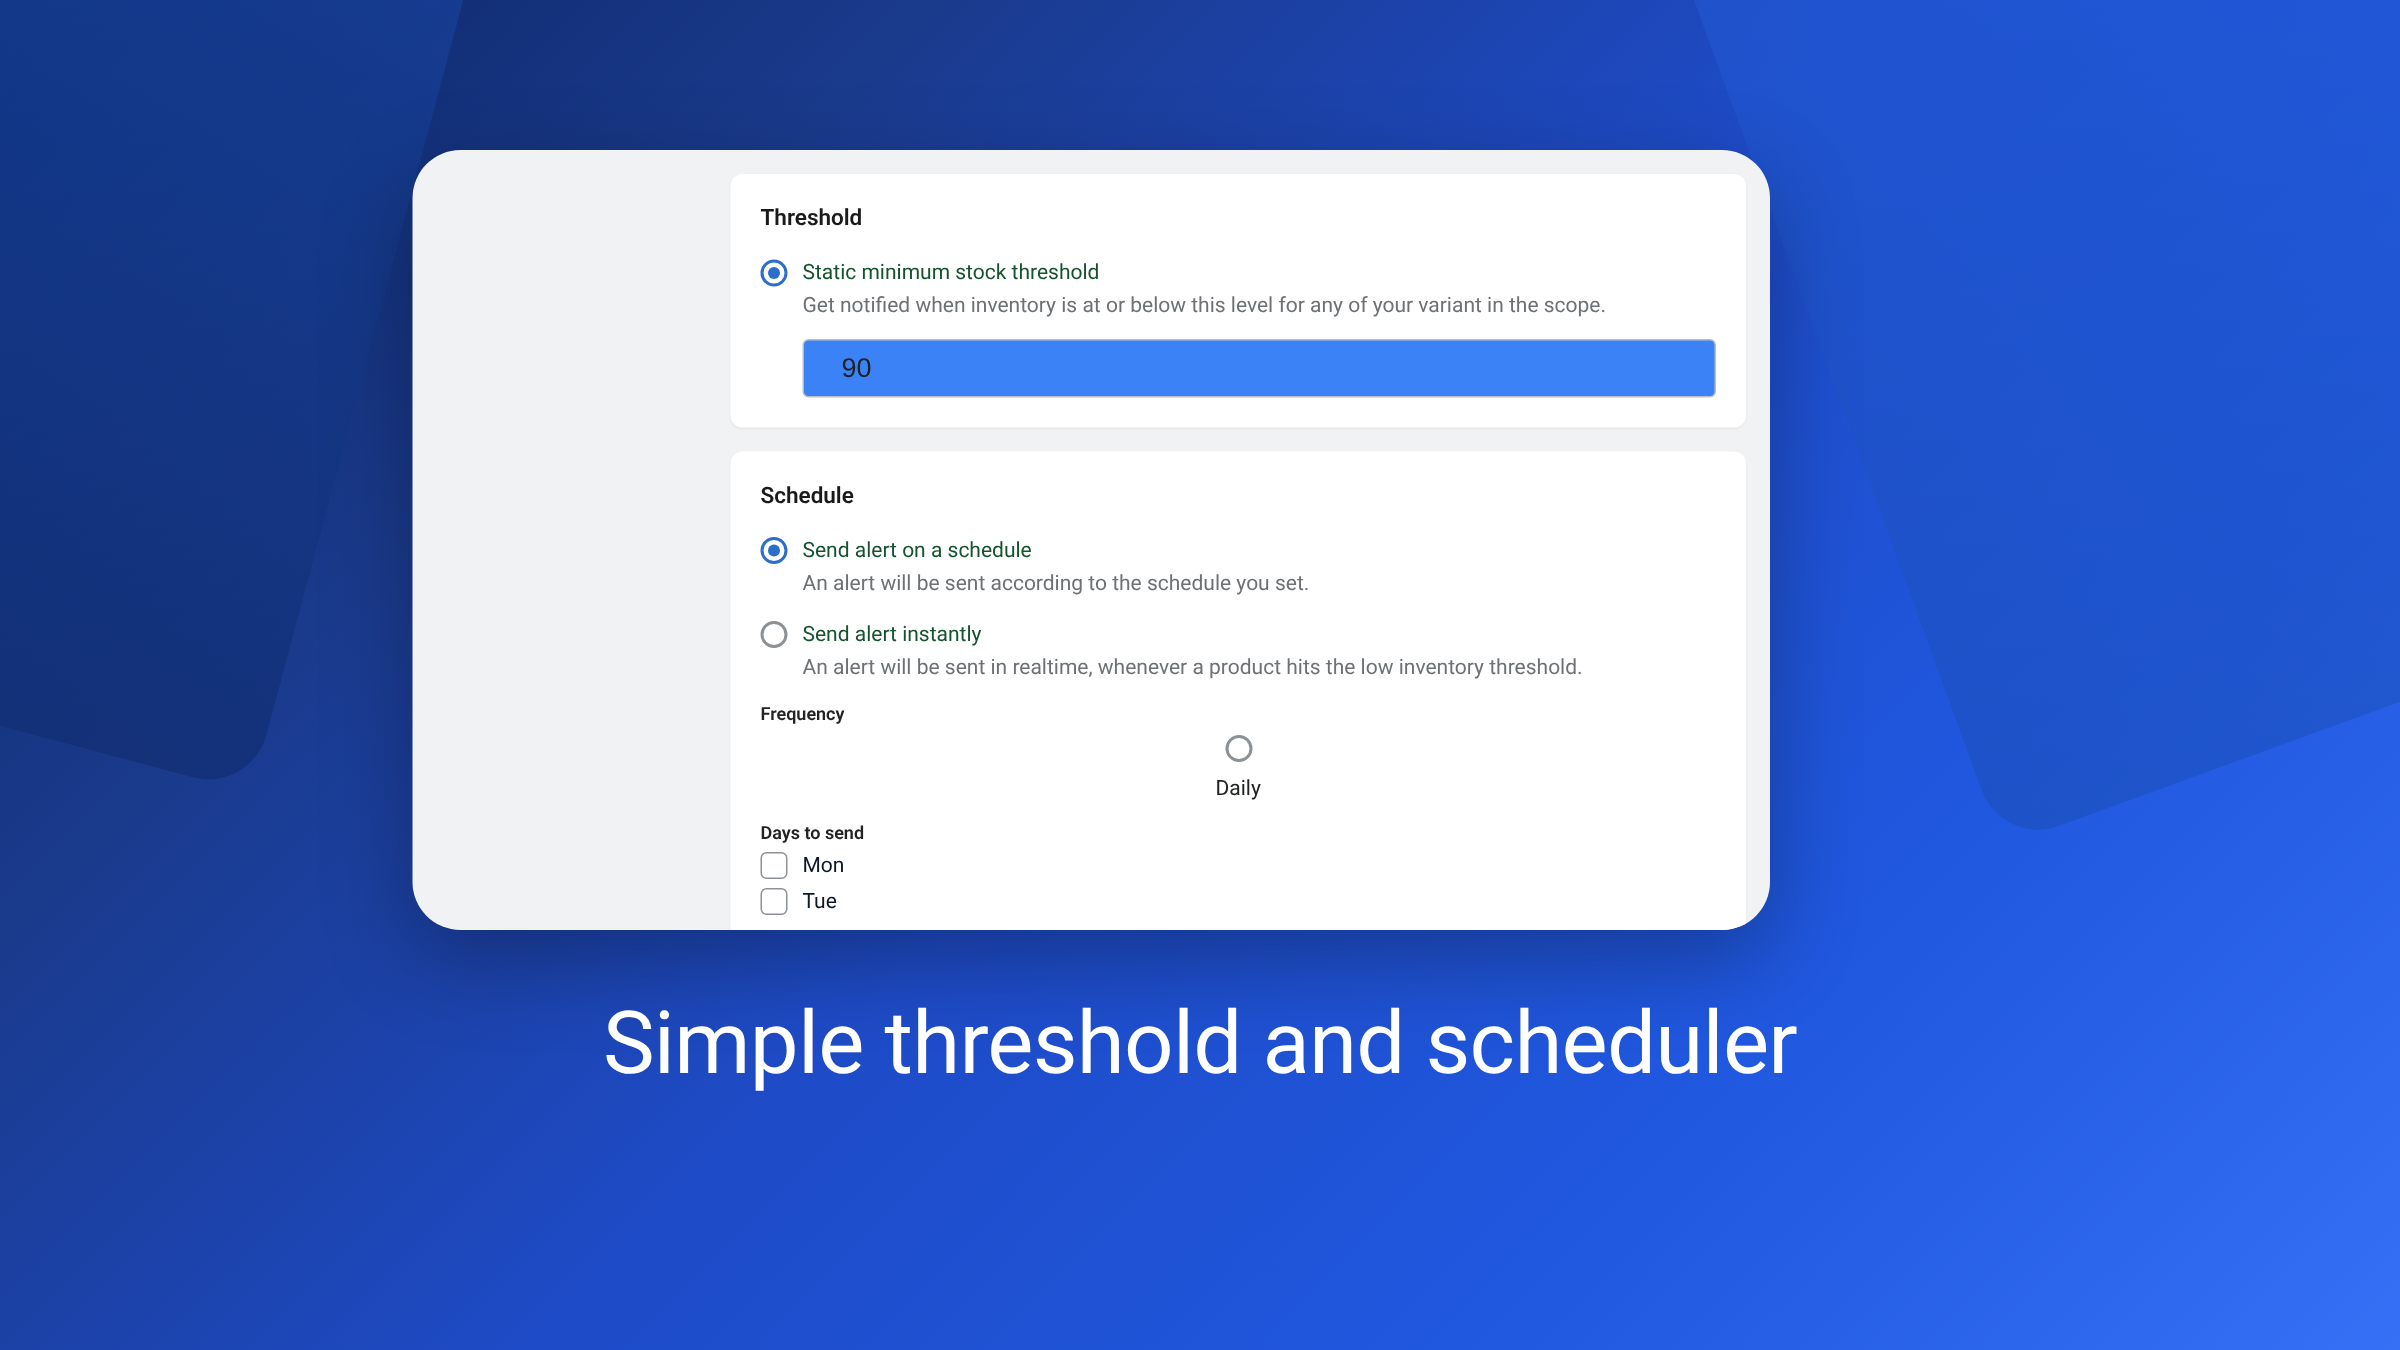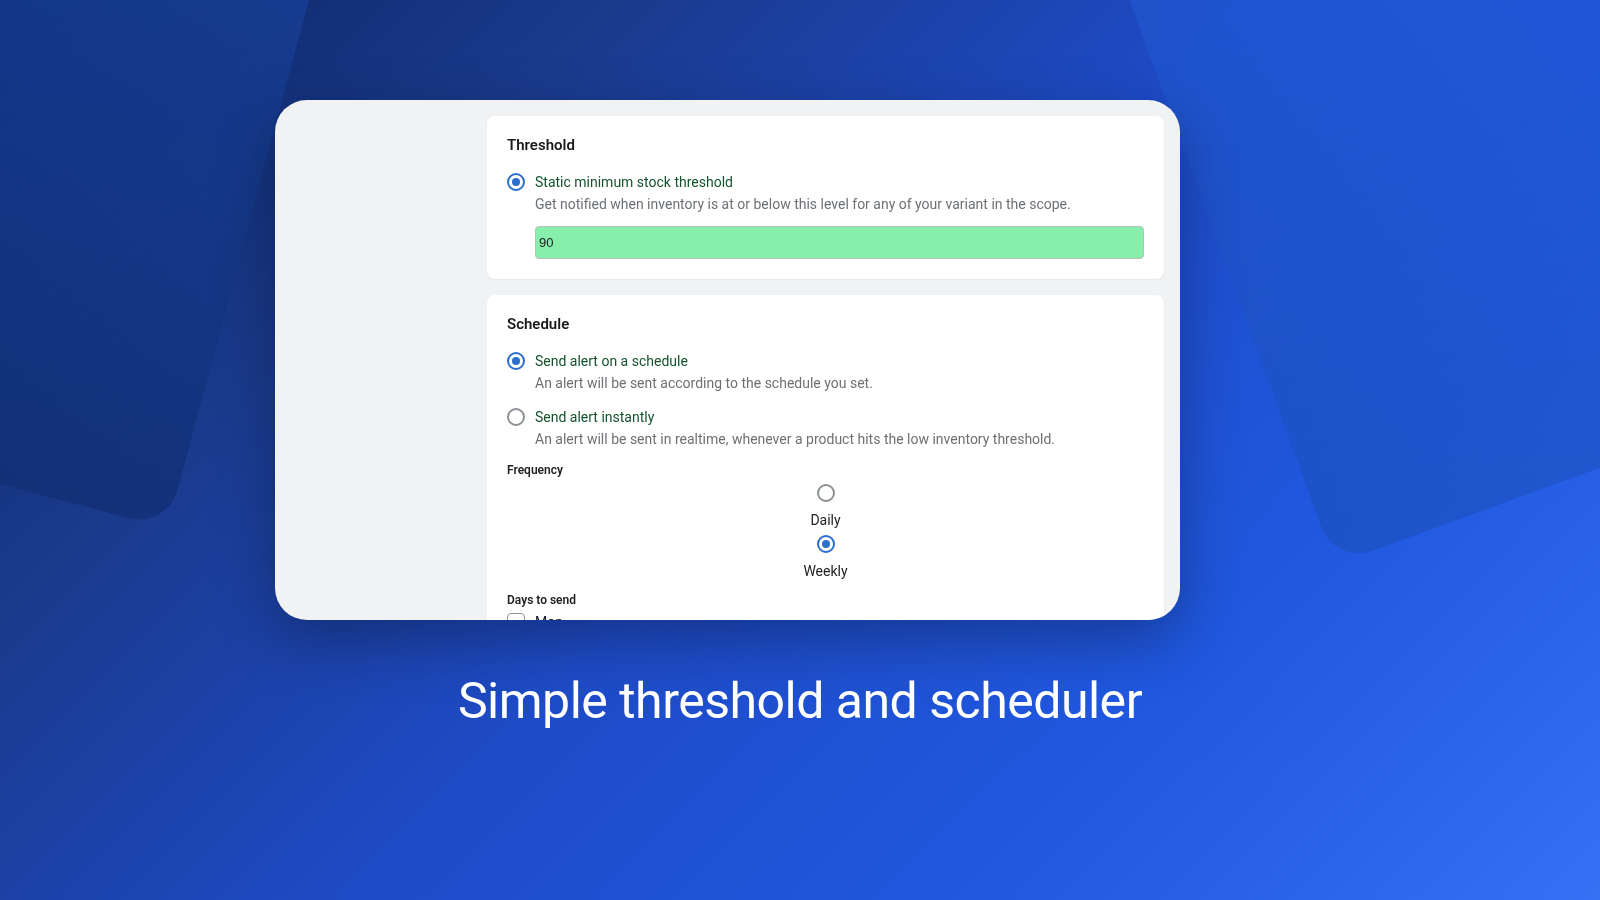--- a/index.html
+++ b/index.html
@@ -129,26 +129,26 @@
       margin-top: 2px;
     }
     
     .text-input-wrapper {
       margin-top: 12px;
       margin-left: 28px;
     }
     
     .text-input {
       width: 100%;
-      padding: 8px 3px;
+      padding: 8px 25px;
       border: 1px solid #babfc3;
       border-radius: 4px;
-      font-size: 13px;
+      font-size: 18px;
       color: #202223;
-      background: #86efac;
+      background: #3b82f6;
     }
     
     .subsection-label {
       font-size: 12px;
       font-weight: 600;
       color: #202223;
       margin-top: 14px;
       margin-bottom: 6px;
     }
     
@@ -188,21 +188,21 @@
       color: #0f172a;
     }
     
     .tagline {
       position: absolute;
       bottom: 170px;
       left: 0;
       width: 100%;
       text-align: center;
       color: #ffffff;
-      font-size: 50px;
+      font-size: 58px;
       font-weight: 400;
       letter-spacing: -0.5px;
     }
     
     .radio-group-gap {
       margin-top: 14px;
     }
   </style>
 </head>
 <body>
@@ -247,24 +247,20 @@
       </div>
     </div>
 
     <div class="subsection-label">Frequency</div>
 
     <div class="simple-radio-row">
       <div class="radio-circle"></div>
       <div class="simple-radio-label">Daily</div>
     </div>
 
-    <div class="simple-radio-row">
-      <div class="radio-circle selected"></div>
-      <div class="simple-radio-label">Weekly</div>
-    </div>
 
     <div class="subsection-label">Days to send</div>
 
     <div class="checkbox-row">
       <div class="checkbox"></div>
       <div class="checkbox-label">Mon</div>
     </div>
 
     <div class="checkbox-row">
       <div class="checkbox"></div>

